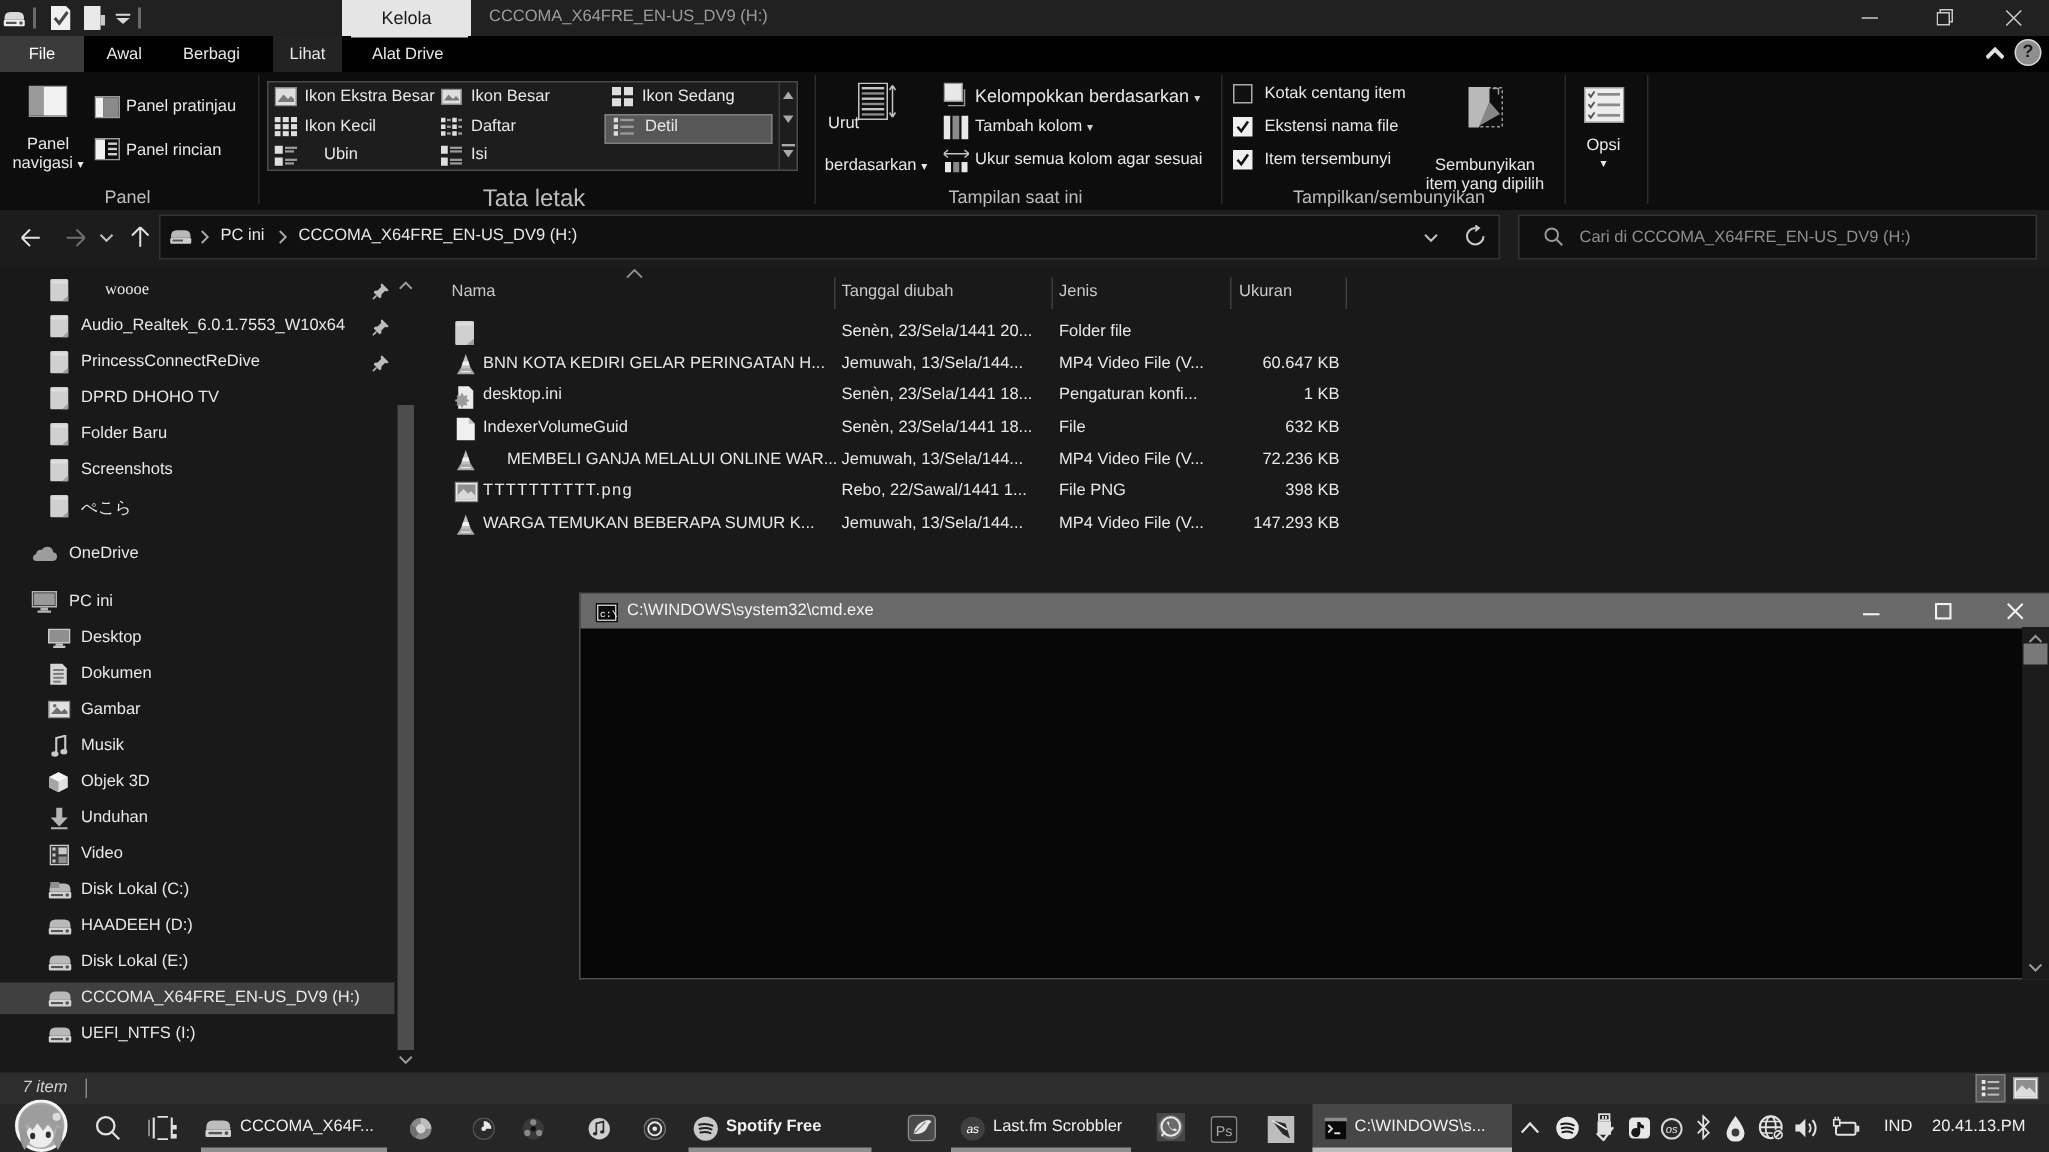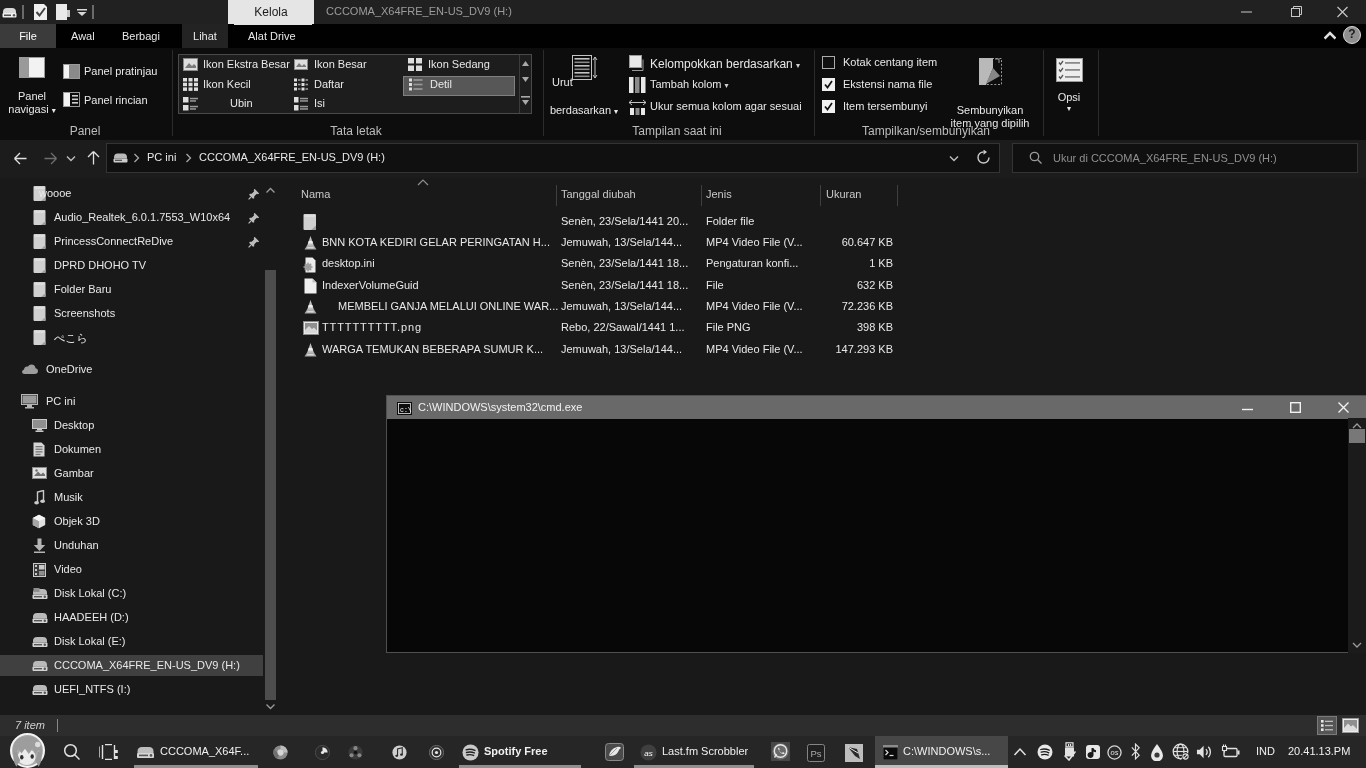--- a/index.html
+++ b/index.html
@@ -65,21 +65,21 @@
 <div class="abs" style="left:0;top:48px;width:1366px;height:92px;background:#0d0d0d;"></div>
 <div id="ribbon">
 
  <div class="abs" style="left:172px;top:50px;width:1px;height:86px;background:#2b2b2b;"></div>
  <div class="abs" style="left:543px;top:50px;width:1px;height:86px;background:#2b2b2b;"></div>
  <div class="abs" style="left:814px;top:50px;width:1px;height:86px;background:#2b2b2b;"></div>
  <div class="abs" style="left:1043px;top:50px;width:1px;height:86px;background:#2b2b2b;"></div>
  <div class="abs" style="left:1098px;top:50px;width:1px;height:86px;background:#2b2b2b;"></div>
 
  <div class="tx" style="left:60px;top:124px;width:50px;text-align:center;color:#bdbdbd;font-size:12px;">Panel</div>
- <div class="tx" style="left:306px;top:124px;width:100px;text-align:center;color:#bdbdbd;font-size:12px;">Tata letak</div>
+ <div class="tx" style="left:306px;top:124px;width:100px;text-align:center;color:#bdbdbd;font-size:16px;">Tata letak</div>
  <div class="tx" style="left:617px;top:124px;width:120px;text-align:center;color:#bdbdbd;font-size:12px;">Tampilan saat ini</div>
  <div class="tx" style="left:856px;top:124px;width:140px;text-align:center;color:#bdbdbd;font-size:12px;">Tampilkan/sembunyikan</div>
 
  <svg class="abs" style="left:19px;top:57px;" width="26" height="21" viewBox="0 0 26 21">
   <rect x="0.5" y="0.5" width="25" height="20" fill="none" stroke="#9a9a9a"></rect>
   <rect x="1" y="1" width="9" height="19" fill="#9a9a9a"></rect>
   <rect x="10" y="1" width="15" height="19" fill="#f2f2f2"></rect>
  </svg>
  <div class="tx" style="left:0px;top:90px;width:64px;text-align:center;">Panel</div>
  <div class="tx" style="left:0px;top:103px;width:64px;text-align:center;">navigasi <span style="font-size:8px;">▾</span></div>
@@ -178,21 +178,21 @@
   <svg class="abs" style="left:183px;top:97px;" width="15" height="14" viewBox="0 0 15 14">
           <g fill="#dedede">
             <rect x="0" y="0" width="5.5" height="5.5"></rect>
             <rect x="7" y="0.8" width="8" height="1.5" fill="#9a9a9a"></rect>
             <rect x="7" y="3.2" width="6" height="1.5" fill="#9a9a9a"></rect>
             <rect x="0" y="8" width="5.5" height="5.5"></rect>
             <rect x="7" y="8.8" width="8" height="1.5" fill="#9a9a9a"></rect>
             <rect x="7" y="11.2" width="6" height="1.5" fill="#9a9a9a"></rect>
           </g>
         </svg>
-  <div class="tx" style="left:203px;top:97px;padding-left:27px;">Ubin</div>
+  <div class="tx" style="left:189px;top:97px;padding-left:27px;">Ubin</div>
   <svg class="abs" style="left:294px;top:97px;" width="14" height="14" viewBox="0 0 14 14">
           <g fill="#dedede">
             <rect x="0" y="0" width="4.5" height="5.5"></rect>
             <rect x="6" y="0.8" width="8" height="1.5" fill="#9a9a9a"></rect>
             <rect x="6" y="3.2" width="8" height="1.5" fill="#9a9a9a"></rect>
             <rect x="0" y="8" width="4.5" height="5.5"></rect>
             <rect x="6" y="8.8" width="8" height="1.5" fill="#9a9a9a"></rect>
             <rect x="6" y="11.2" width="8" height="1.5" fill="#9a9a9a"></rect>
           </g>
         </svg>
@@ -297,30 +297,30 @@
       </svg>
  <svg class="abs" style="left:976px;top:150px;" width="15" height="15" viewBox="0 0 15 15">
         <path d="M13 7.5 A5.5 5.5 0 1 1 7.5 2" stroke="#c9c9c9" stroke-width="1.4" fill="none"></path>
         <path d="M7.5 2 L7.5 -0.5 L11 2 L7.5 4.8 Z" fill="#c9c9c9"></path>
       </svg>
  <div class="abs" style="left:1012px;top:143px;width:346px;height:30px;background:#101010;border:1px solid #343434;box-sizing:border-box;"></div>
  <svg class="abs" style="left:1029px;top:151px;" width="14" height="14" viewBox="0 0 14 14">
         <circle cx="5.5" cy="5.5" r="4.2" stroke="#9a9a9a" stroke-width="1.3" fill="none"></circle>
         <line x1="8.7" y1="8.7" x2="12.5" y2="12.5" stroke="#9a9a9a" stroke-width="1.3"></line>
       </svg>
- <div class="tx" style="left:1053px;top:152px;color:#8f8f8f;">Ukur di CCCOMA_X64FRE_EN-US_DV9 (H:)</div>
+ <div class="tx" style="left:1053px;top:152px;color:#8f8f8f;">Cari di CCCOMA_X64FRE_EN-US_DV9 (H:)</div>
 </div>
 
 <div id="sidebar">
  <svg class="abs" style="left:33px;top:186px;" width="13" height="15" viewBox="0 0 13 15">
         <rect x="0.5" y="0" width="12" height="15" rx="1" fill="#d0d0d0"></rect>
         <path d="M8 15 L12.5 15 L12.5 11 Z" fill="#9f9f9f"></path>
         <rect x="1.5" y="1" width="10" height="2" fill="#dedede"></rect>
       </svg>
- <div class="tx" style="left:39px;top:187px;">woooe</div>
+ <div class="tx" style="left:70px;top:187px;font-family:Liberation Serif, serif;">woooe</div>
  <svg class="abs" style="left:248px;top:188px;" width="12" height="12" viewBox="0 0 12 12">
         <path d="M6.5 0.8 L11.2 5.5 L9.8 6.3 L8.8 5.8 L6.3 8.3 L6.2 10.2 L5 10.8 L1.2 7 L1.8 5.8 L3.7 5.7 L6.2 3.2 L5.7 2.2 Z" fill="#bdbdbd"></path>
         <path d="M3 9 L0.6 11.4" stroke="#bdbdbd" stroke-width="1.1"></path>
       </svg>
  <svg class="abs" style="left:33px;top:210px;" width="13" height="15" viewBox="0 0 13 15">
         <rect x="0.5" y="0" width="12" height="15" rx="1" fill="#d0d0d0"></rect>
         <path d="M8 15 L12.5 15 L12.5 11 Z" fill="#9f9f9f"></path>
         <rect x="1.5" y="1" width="10" height="2" fill="#dedede"></rect>
       </svg>
  <div class="tx" style="left:54px;top:211px;">Audio_Realtek_6.0.1.7553_W10x64</div>

